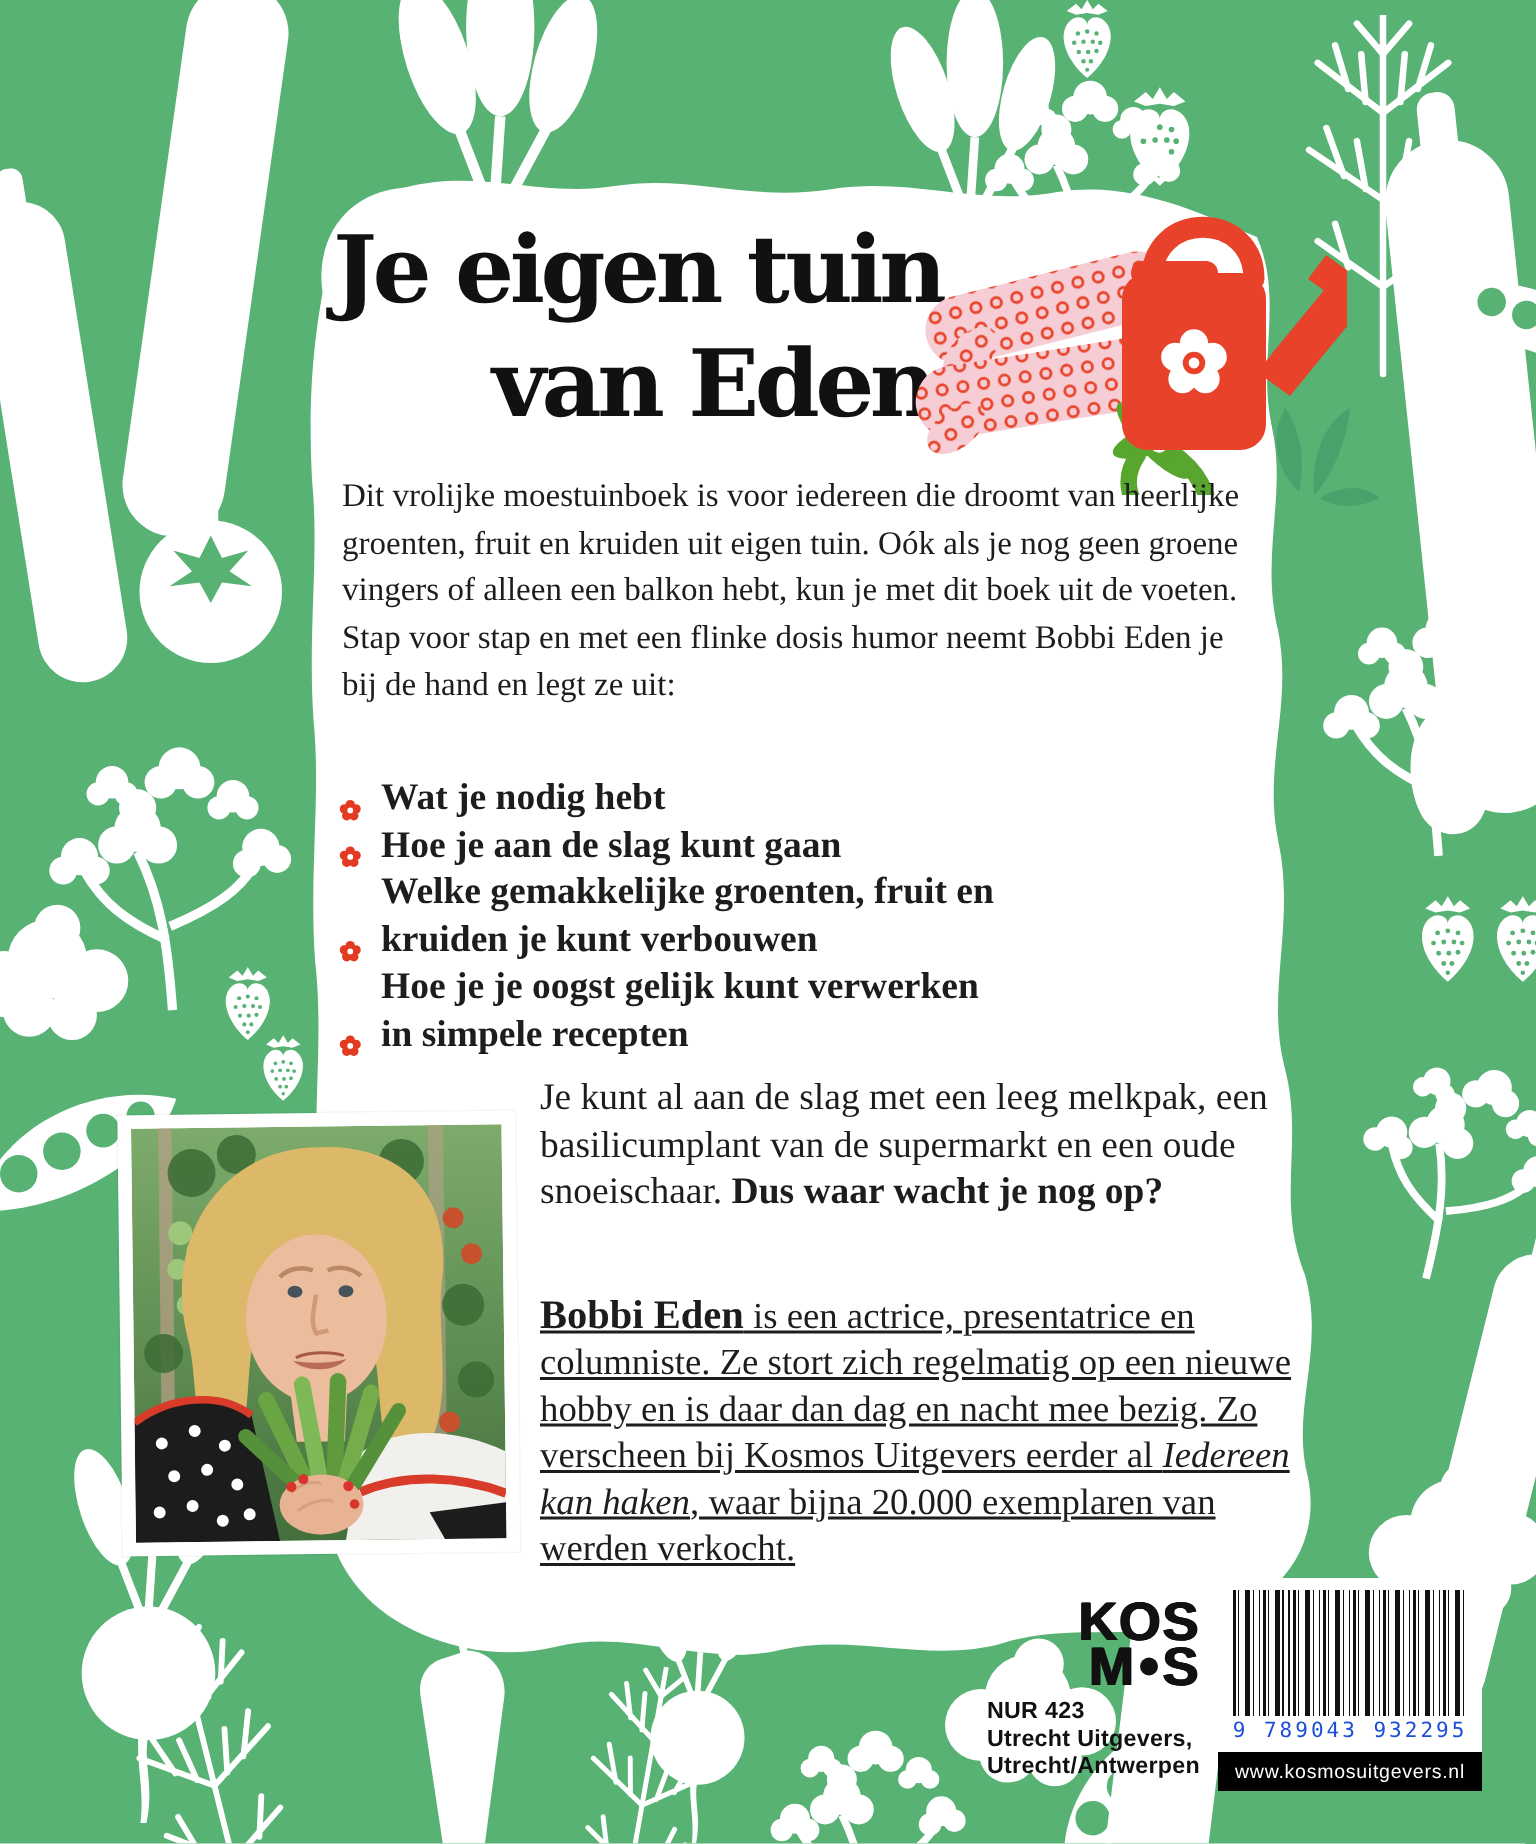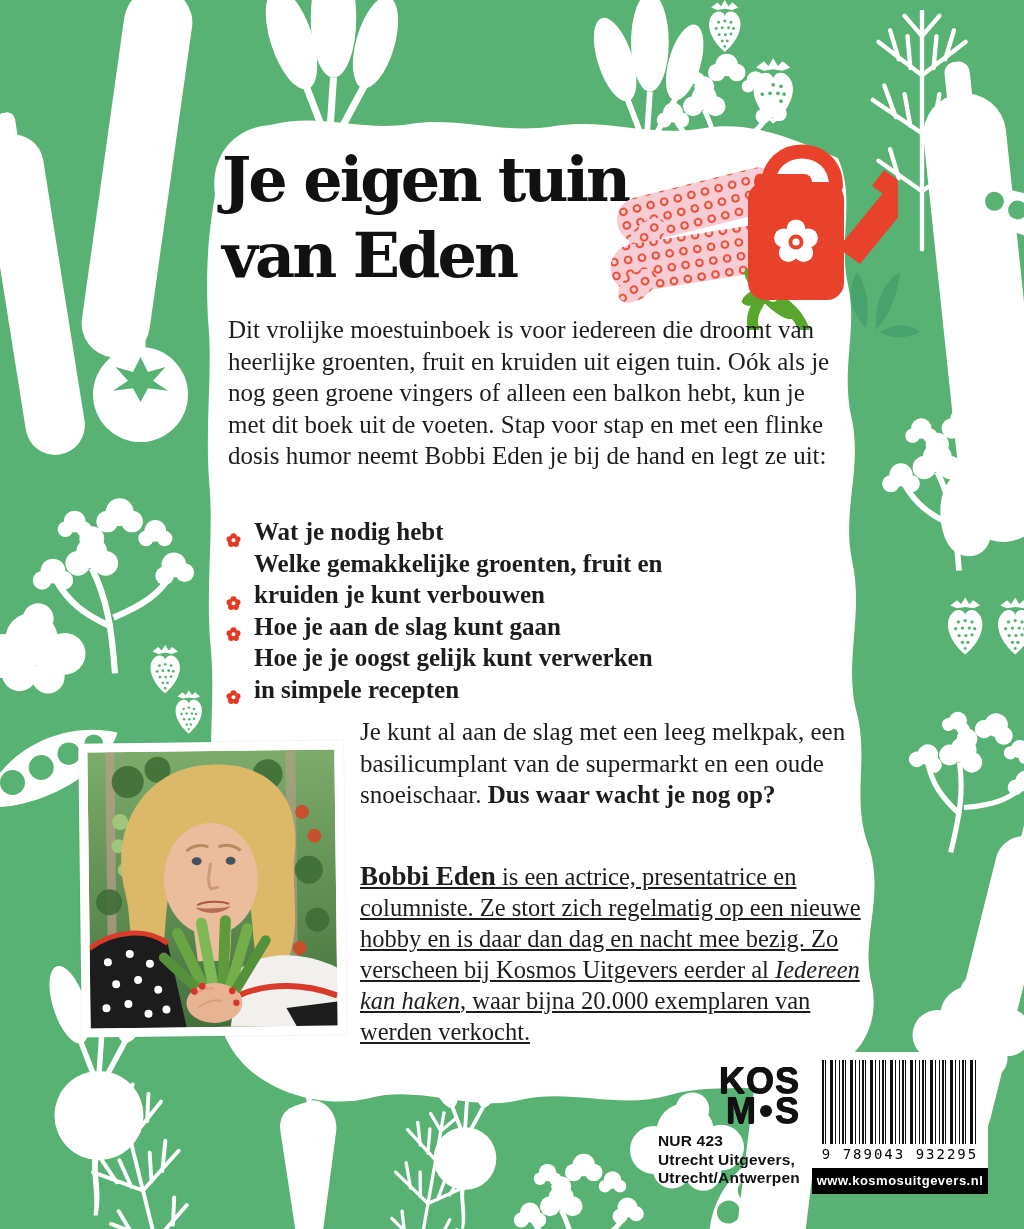--- a/index.html
+++ b/index.html
@@ -5,27 +5,27 @@
   html,body{margin:0;padding:0;background:#fff;}
   .cover{position:relative;width:1024px;height:1229px;overflow:hidden;
          font-family:"Liberation Serif",serif;color:#1d1d1b;background:#57b274;}
   .abs{position:absolute;}
   svg{display:block;}
 
   
   #bg{position:absolute;left:0;top:0;width:1024px;height:1229px;}
 
   
-  .title{left:222px;top:142px;width:400px;text-align:left;
+  .title{left:222px;top:142px;width:400px;text-align:right;
          font-family:"DejaVu Serif","Liberation Serif",serif;font-weight:700;
          font-size:62px;line-height:76px;letter-spacing:-3px;color:#111;}
   .title span{display:block;white-space:nowrap;}
 
   
-  .intro{left:228px;top:314px;width:615px;font-size:25px;line-height:31.5px;}
+  .intro{left:228px;top:314px;width:615px;font-size:22px;line-height:31.5px;}
   .bullets{left:226px;top:516px;width:480px;list-style:none;margin:0;padding:0;
            font-size:25px;line-height:31.5px;}
   .bullets li{display:flex;align-items:flex-end;font-weight:bold;}
   .bullets .flower{width:15px;height:15px;flex:0 0 15px;margin:8px 13px 0 0;}
   .bullets .btxt{width:420px;}
   .cta{left:360px;top:716px;width:515px;font-size:25px;line-height:31.5px;}
   .cta b{font-weight:700;}
   .bio{left:360px;top:861px;width:505px;font-size:24.5px;line-height:31px;}
   .bio b{font-size:27px;font-weight:700;}
   .bio i{font-style:italic;}
@@ -49,23 +49,23 @@
   .pubinfo{margin-top:6px;font-size:15.5px;line-height:18.5px;letter-spacing:0.2px;}
 
   
   .barcode{left:812px;top:1052px;width:176px;background:#fff;}
   .bars{height:84px;margin:8px 10px 0 10px;
         background:repeating-linear-gradient(90deg,
           #111 0 2px,#fff 2px 3px,#111 3px 4px,#fff 4px 8px,
           #111 8px 11px,#fff 11px 13px,#111 13px 14px,#fff 14px 17px,
           #111 17px 18px,#fff 18px 20px);}
   .bcnum{font-family:"DejaVu Sans Mono",monospace;font-size:14px;letter-spacing:2px;
-         text-align:center;padding:2px 0 6px 0;color:#000000;white-space:nowrap;}
+         text-align:center;padding:2px 0 6px 0;color:#1d4ed8;white-space:nowrap;}
   .urlbar{background:#000;color:#fff;font-family:"Liberation Sans",sans-serif;
-          font-weight:700;font-size:13px;letter-spacing:0.5px;text-align:center;
+          font-weight:400;font-size:13px;letter-spacing:0.5px;text-align:center;
           padding:5px 0 6px 0;}
 </style>
 </head>
 <body>
 
 <div class="cover">
 
   <svg id="bg" viewBox="0 0 1024 1229" xmlns="http://www.w3.org/2000/svg">
     <defs>
       <symbol id="veg-parsley" viewBox="0 0 120 130">
@@ -317,34 +317,34 @@
       <svg class="flower" viewBox="0 0 24 24">
           <g fill="#e23b21">
             <circle cx="12" cy="5.5" r="5"></circle>
             <circle cx="18.2" cy="10" r="5"></circle>
             <circle cx="15.8" cy="17.3" r="5"></circle>
             <circle cx="8.2" cy="17.3" r="5"></circle>
             <circle cx="5.8" cy="10" r="5"></circle>
           </g>
           <circle cx="12" cy="11.6" r="3.1" fill="#fff"></circle>
         </svg>
-      <span class="btxt">Welke gemakkelijke groenten, fruit en kruiden je kunt verbouwen</span>
+      <span class="btxt">Hoe je aan de slag kunt gaan</span>
     </li>
     <li>
       <svg class="flower" viewBox="0 0 24 24">
           <g fill="#e23b21">
             <circle cx="12" cy="5.5" r="5"></circle>
             <circle cx="18.2" cy="10" r="5"></circle>
             <circle cx="15.8" cy="17.3" r="5"></circle>
             <circle cx="8.2" cy="17.3" r="5"></circle>
             <circle cx="5.8" cy="10" r="5"></circle>
           </g>
           <circle cx="12" cy="11.6" r="3.1" fill="#fff"></circle>
         </svg>
-      <span class="btxt">Hoe je aan de slag kunt gaan</span>
+      <span class="btxt">Welke gemakkelijke groenten, fruit en kruiden je kunt verbouwen</span>
     </li>
     <li>
       <svg class="flower" viewBox="0 0 24 24">
           <g fill="#e23b21">
             <circle cx="12" cy="5.5" r="5"></circle>
             <circle cx="18.2" cy="10" r="5"></circle>
             <circle cx="15.8" cy="17.3" r="5"></circle>
             <circle cx="8.2" cy="17.3" r="5"></circle>
             <circle cx="5.8" cy="10" r="5"></circle>
           </g>

